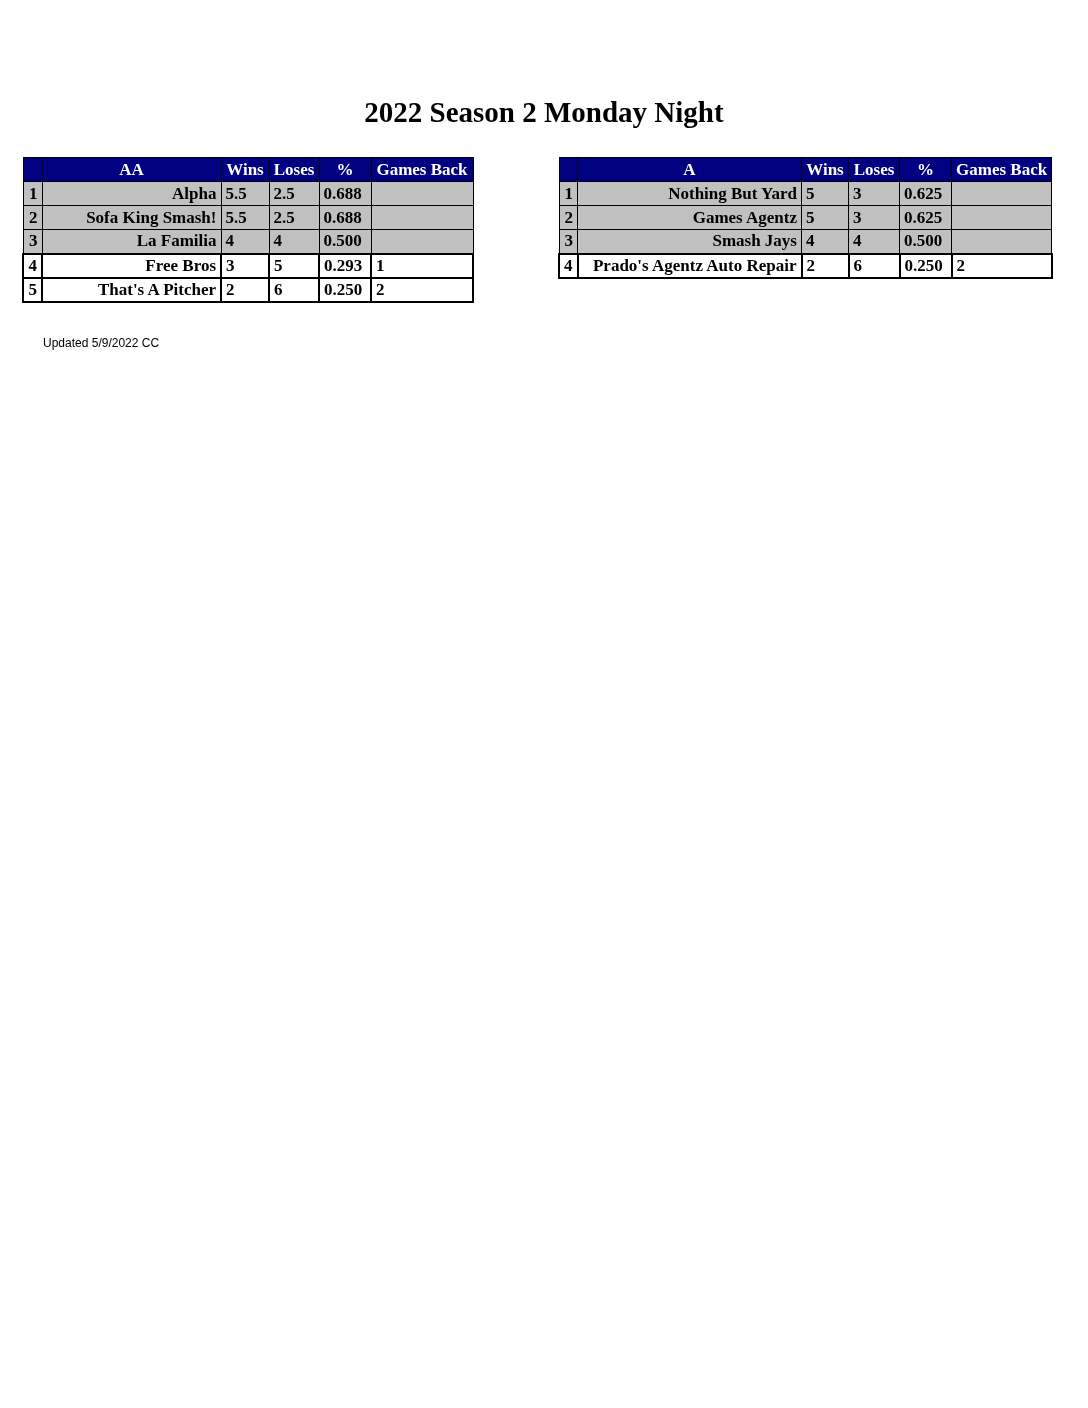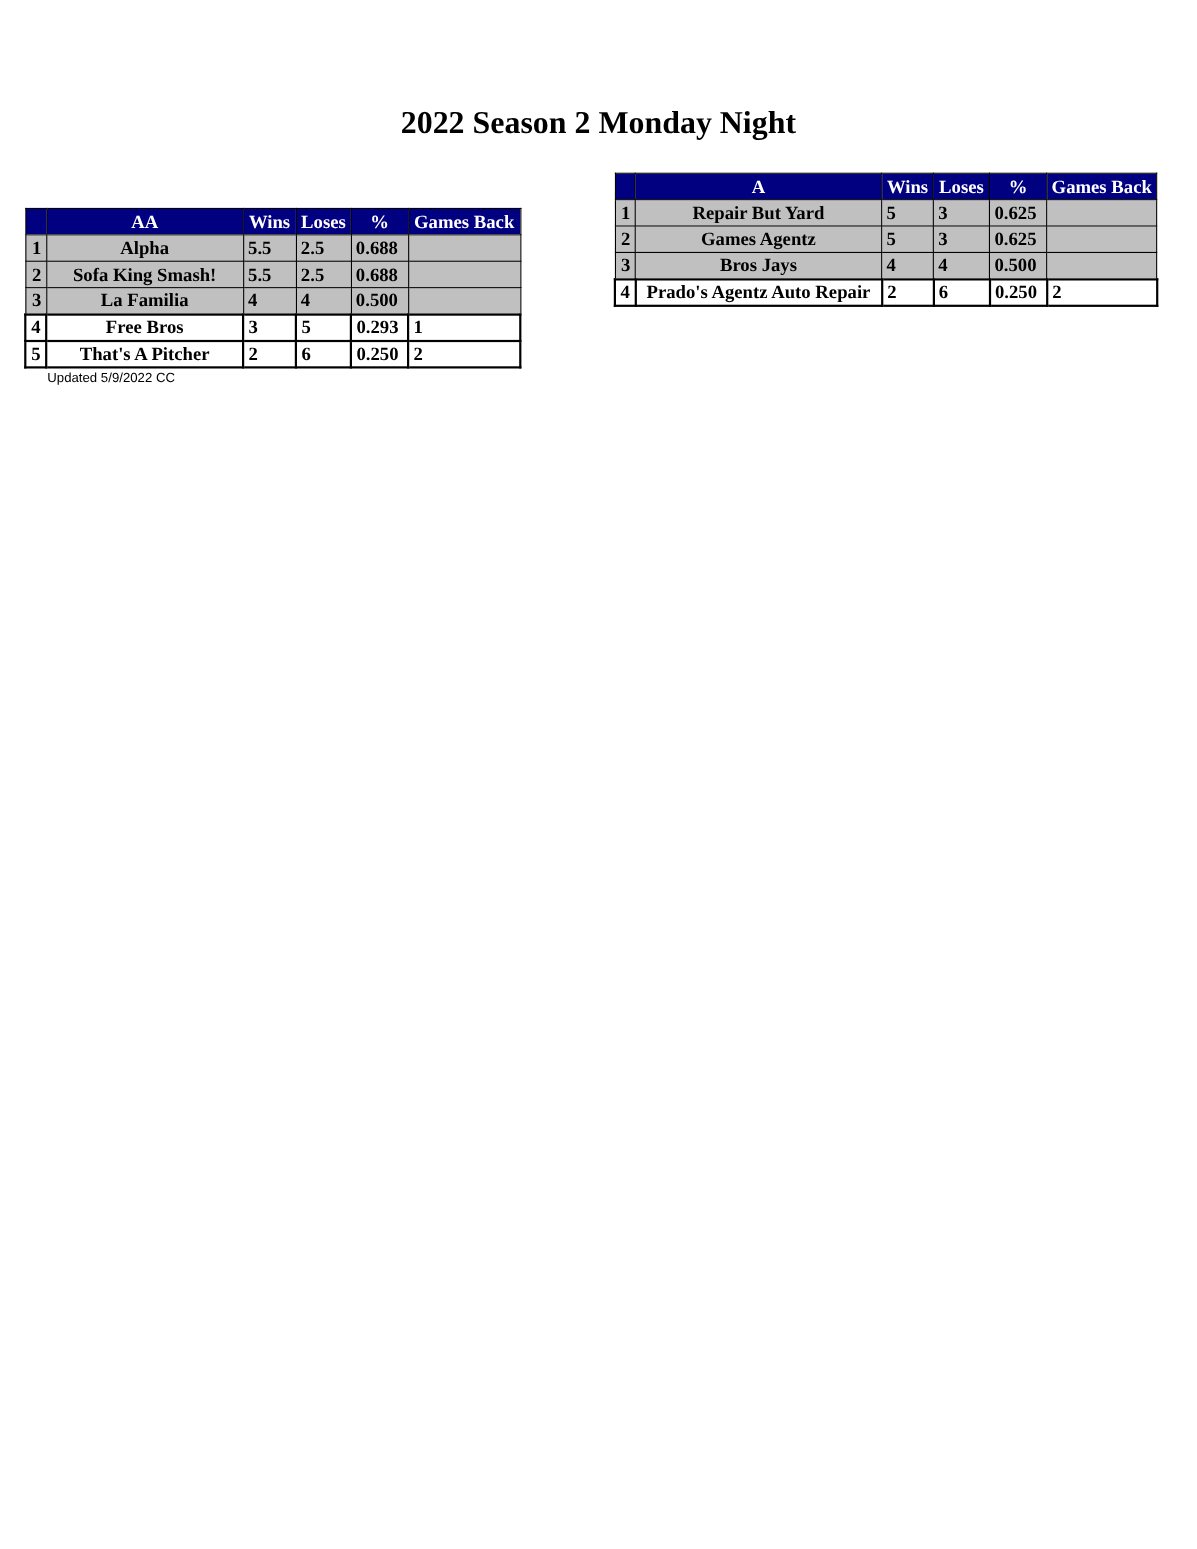--- a/index.html
+++ b/index.html
@@ -20,21 +20,21 @@
     left: 0;
     width: 1088px;
     margin: 0;
     text-align: center;
     font-family: "Liberation Serif", serif;
     font-weight: bold;
     font-size: 29px;
     color: #000000;
   }
   .table-wrap { position: absolute; top: 157px; }
-  .table-wrap.left  { left: 22px; margin-top: 32px;  }
+  .table-wrap.left  { left: 22px;  }
   .table-wrap.right { left: 558px; }
 
   table.standings {
     border-collapse: collapse;
     table-layout: fixed;
     font-family: "Liberation Serif", serif;
     font-weight: bold;
     font-size: 17px;
     color: #000000;
   }
@@ -48,21 +48,21 @@
     box-sizing: border-box;
   }
   table.standings thead th {
     background: var(--header-bg, #000080);
     color: var(--header-text, #ffffff);
     text-align: center;
   }
   tr.shaded td { background: var(--row-gray, #c0c0c0); }
   tr.plain  td { background: #ffffff; border-width: 2px; }
   td.rank { text-align: right; padding-right: 3px; }
-  td.team { text-align: center; }
+  td.team { text-align: right; }
   td.num  { }
 
   .footer-note {
     position: absolute;
     top: 336px;
     left: 43px;
     font-family: "Liberation Sans", sans-serif;
     font-size: 12px;
     color: #000000;
   }
@@ -155,37 +155,37 @@
             <th>A</th>
             <th>Wins</th>
             <th>Loses</th>
             <th>%</th>
             <th>Games Back</th>
           </tr>
         </thead>
         <tbody>
           <tr class="shaded">
             <td class="rank">1</td>
-            <td class="team">Repair But Yard</td>
+            <td class="team">Nothing But Yard</td>
             <td class="num">5</td>
             <td class="num">3</td>
             <td class="num">0.625</td>
             <td class="num"></td>
           </tr>
           <tr class="shaded">
             <td class="rank">2</td>
             <td class="team">Games Agentz</td>
             <td class="num">5</td>
             <td class="num">3</td>
             <td class="num">0.625</td>
             <td class="num"></td>
           </tr>
           <tr class="shaded">
             <td class="rank">3</td>
-            <td class="team">Bros Jays</td>
+            <td class="team">Smash Jays</td>
             <td class="num">4</td>
             <td class="num">4</td>
             <td class="num">0.500</td>
             <td class="num"></td>
           </tr>
           <tr class="plain">
             <td class="rank">4</td>
             <td class="team">Prado's Agentz Auto Repair</td>
             <td class="num">2</td>
             <td class="num">6</td>

